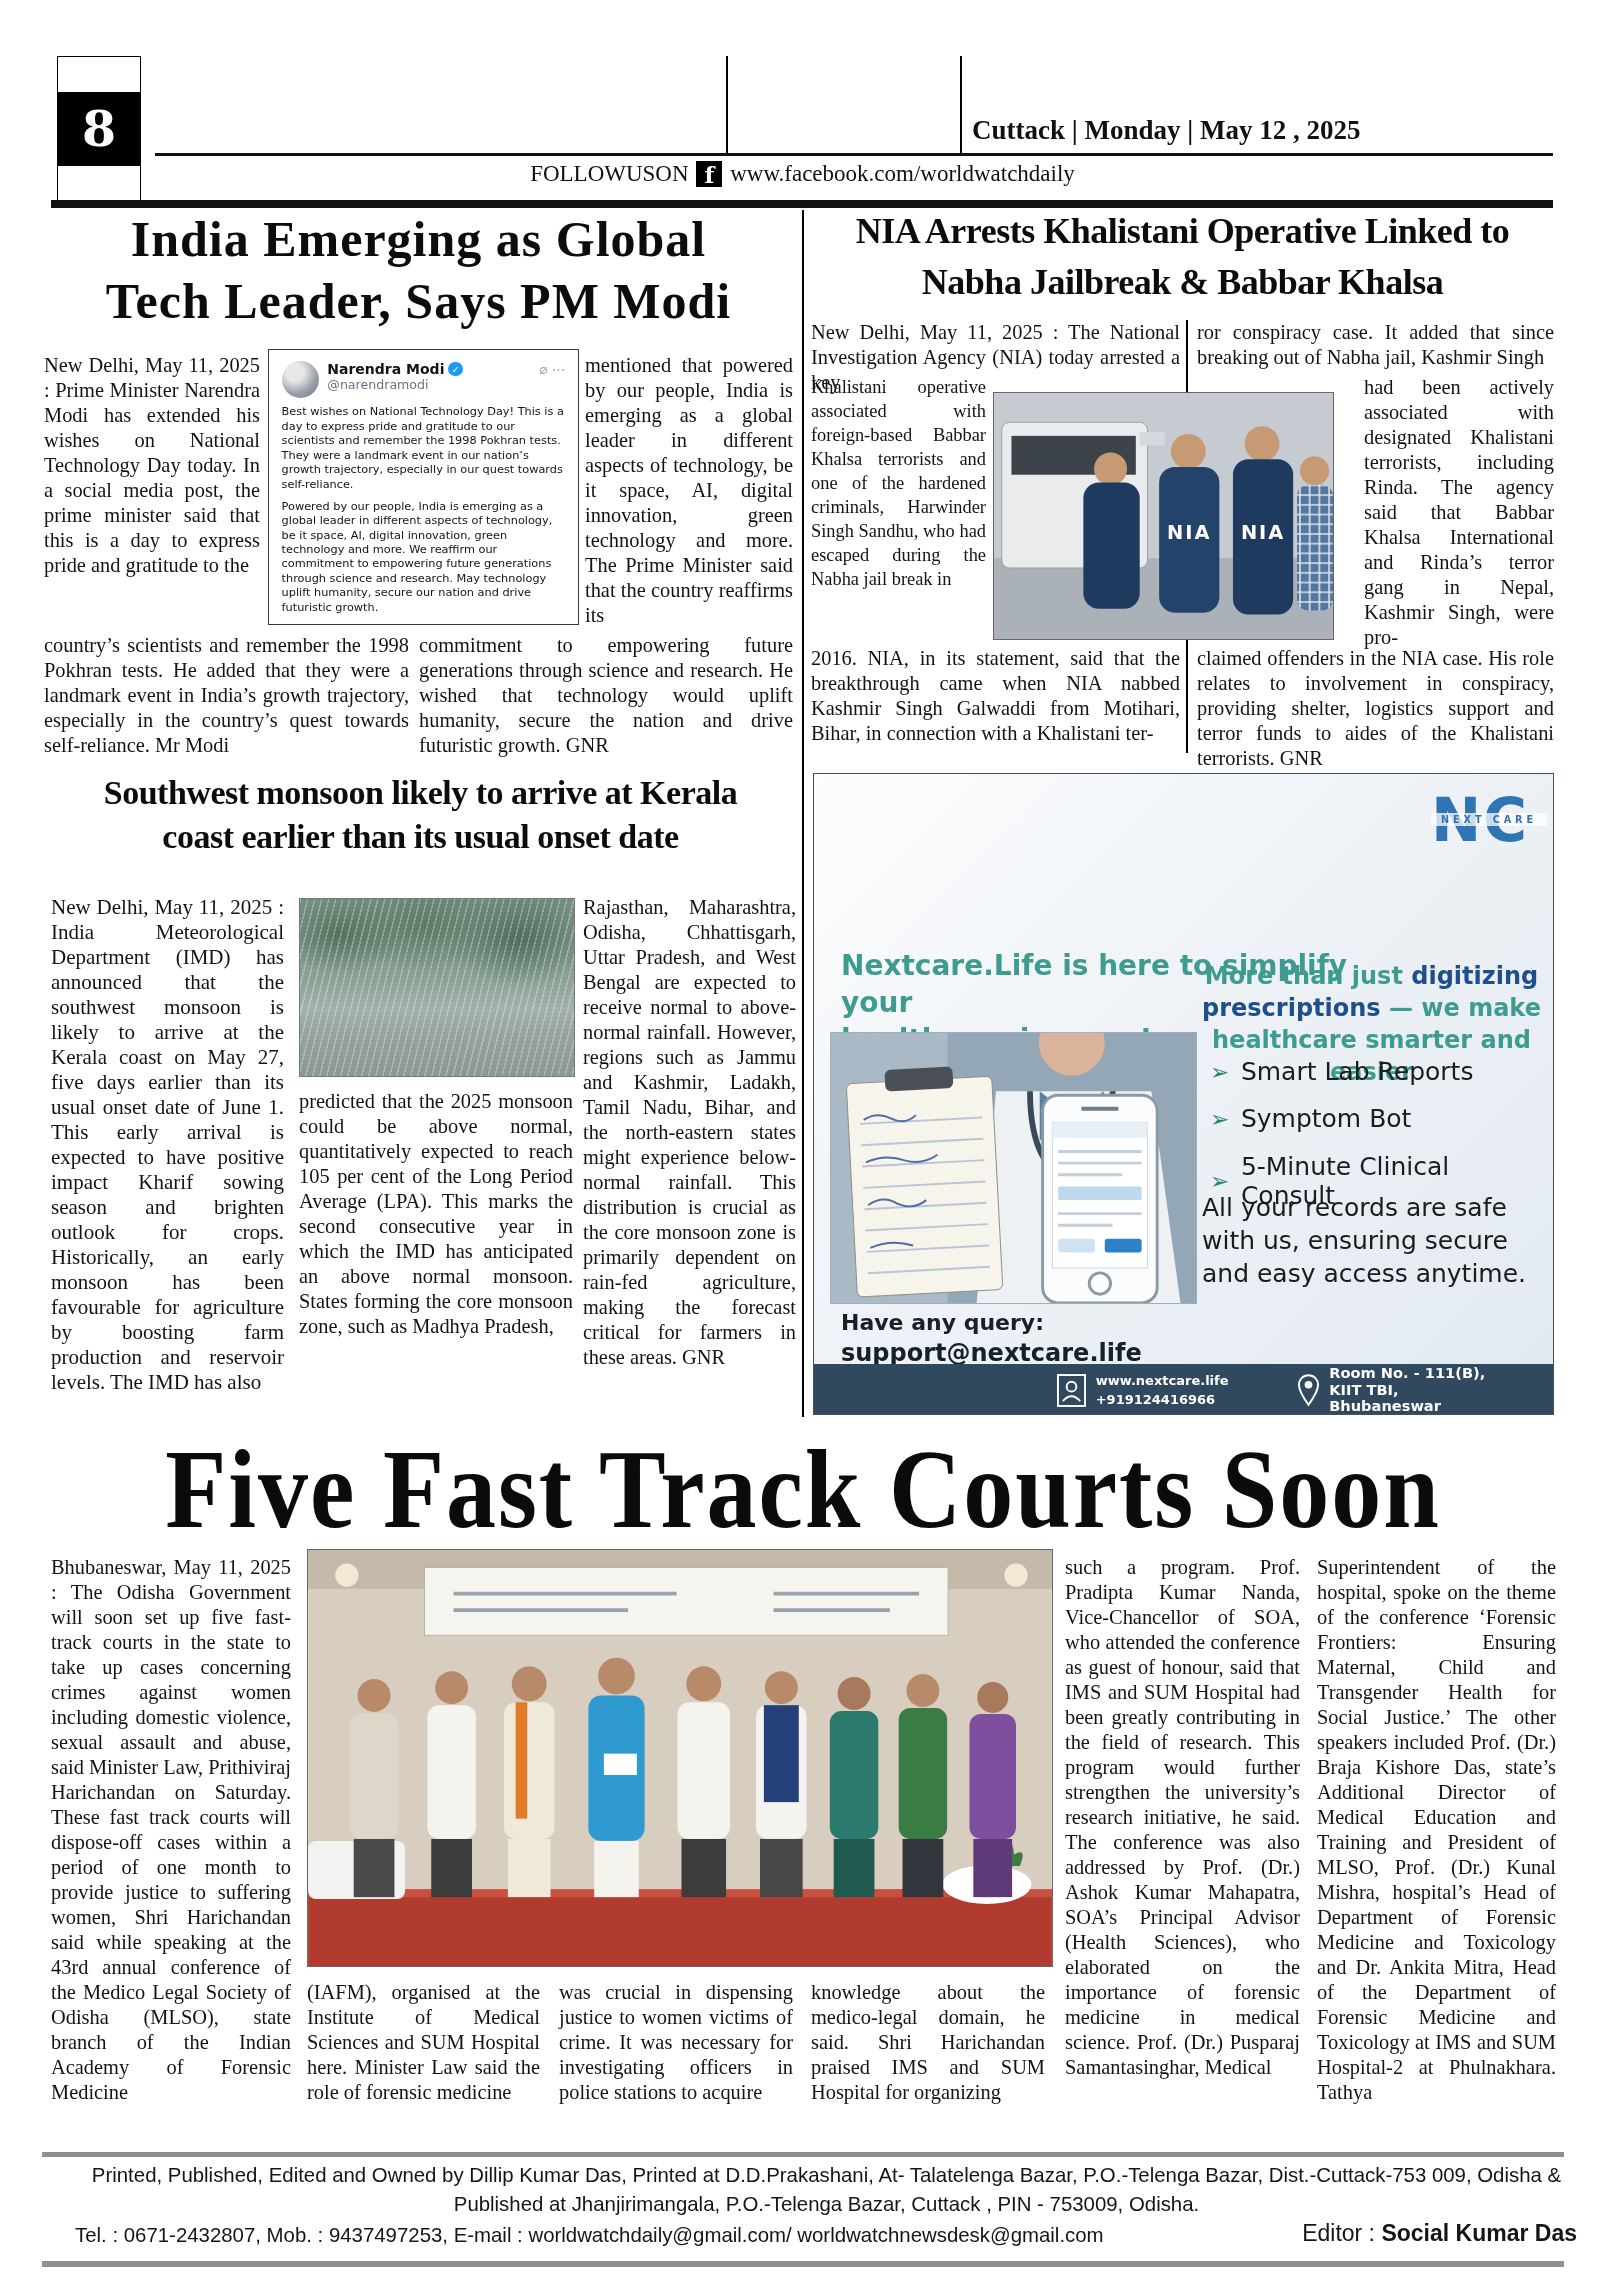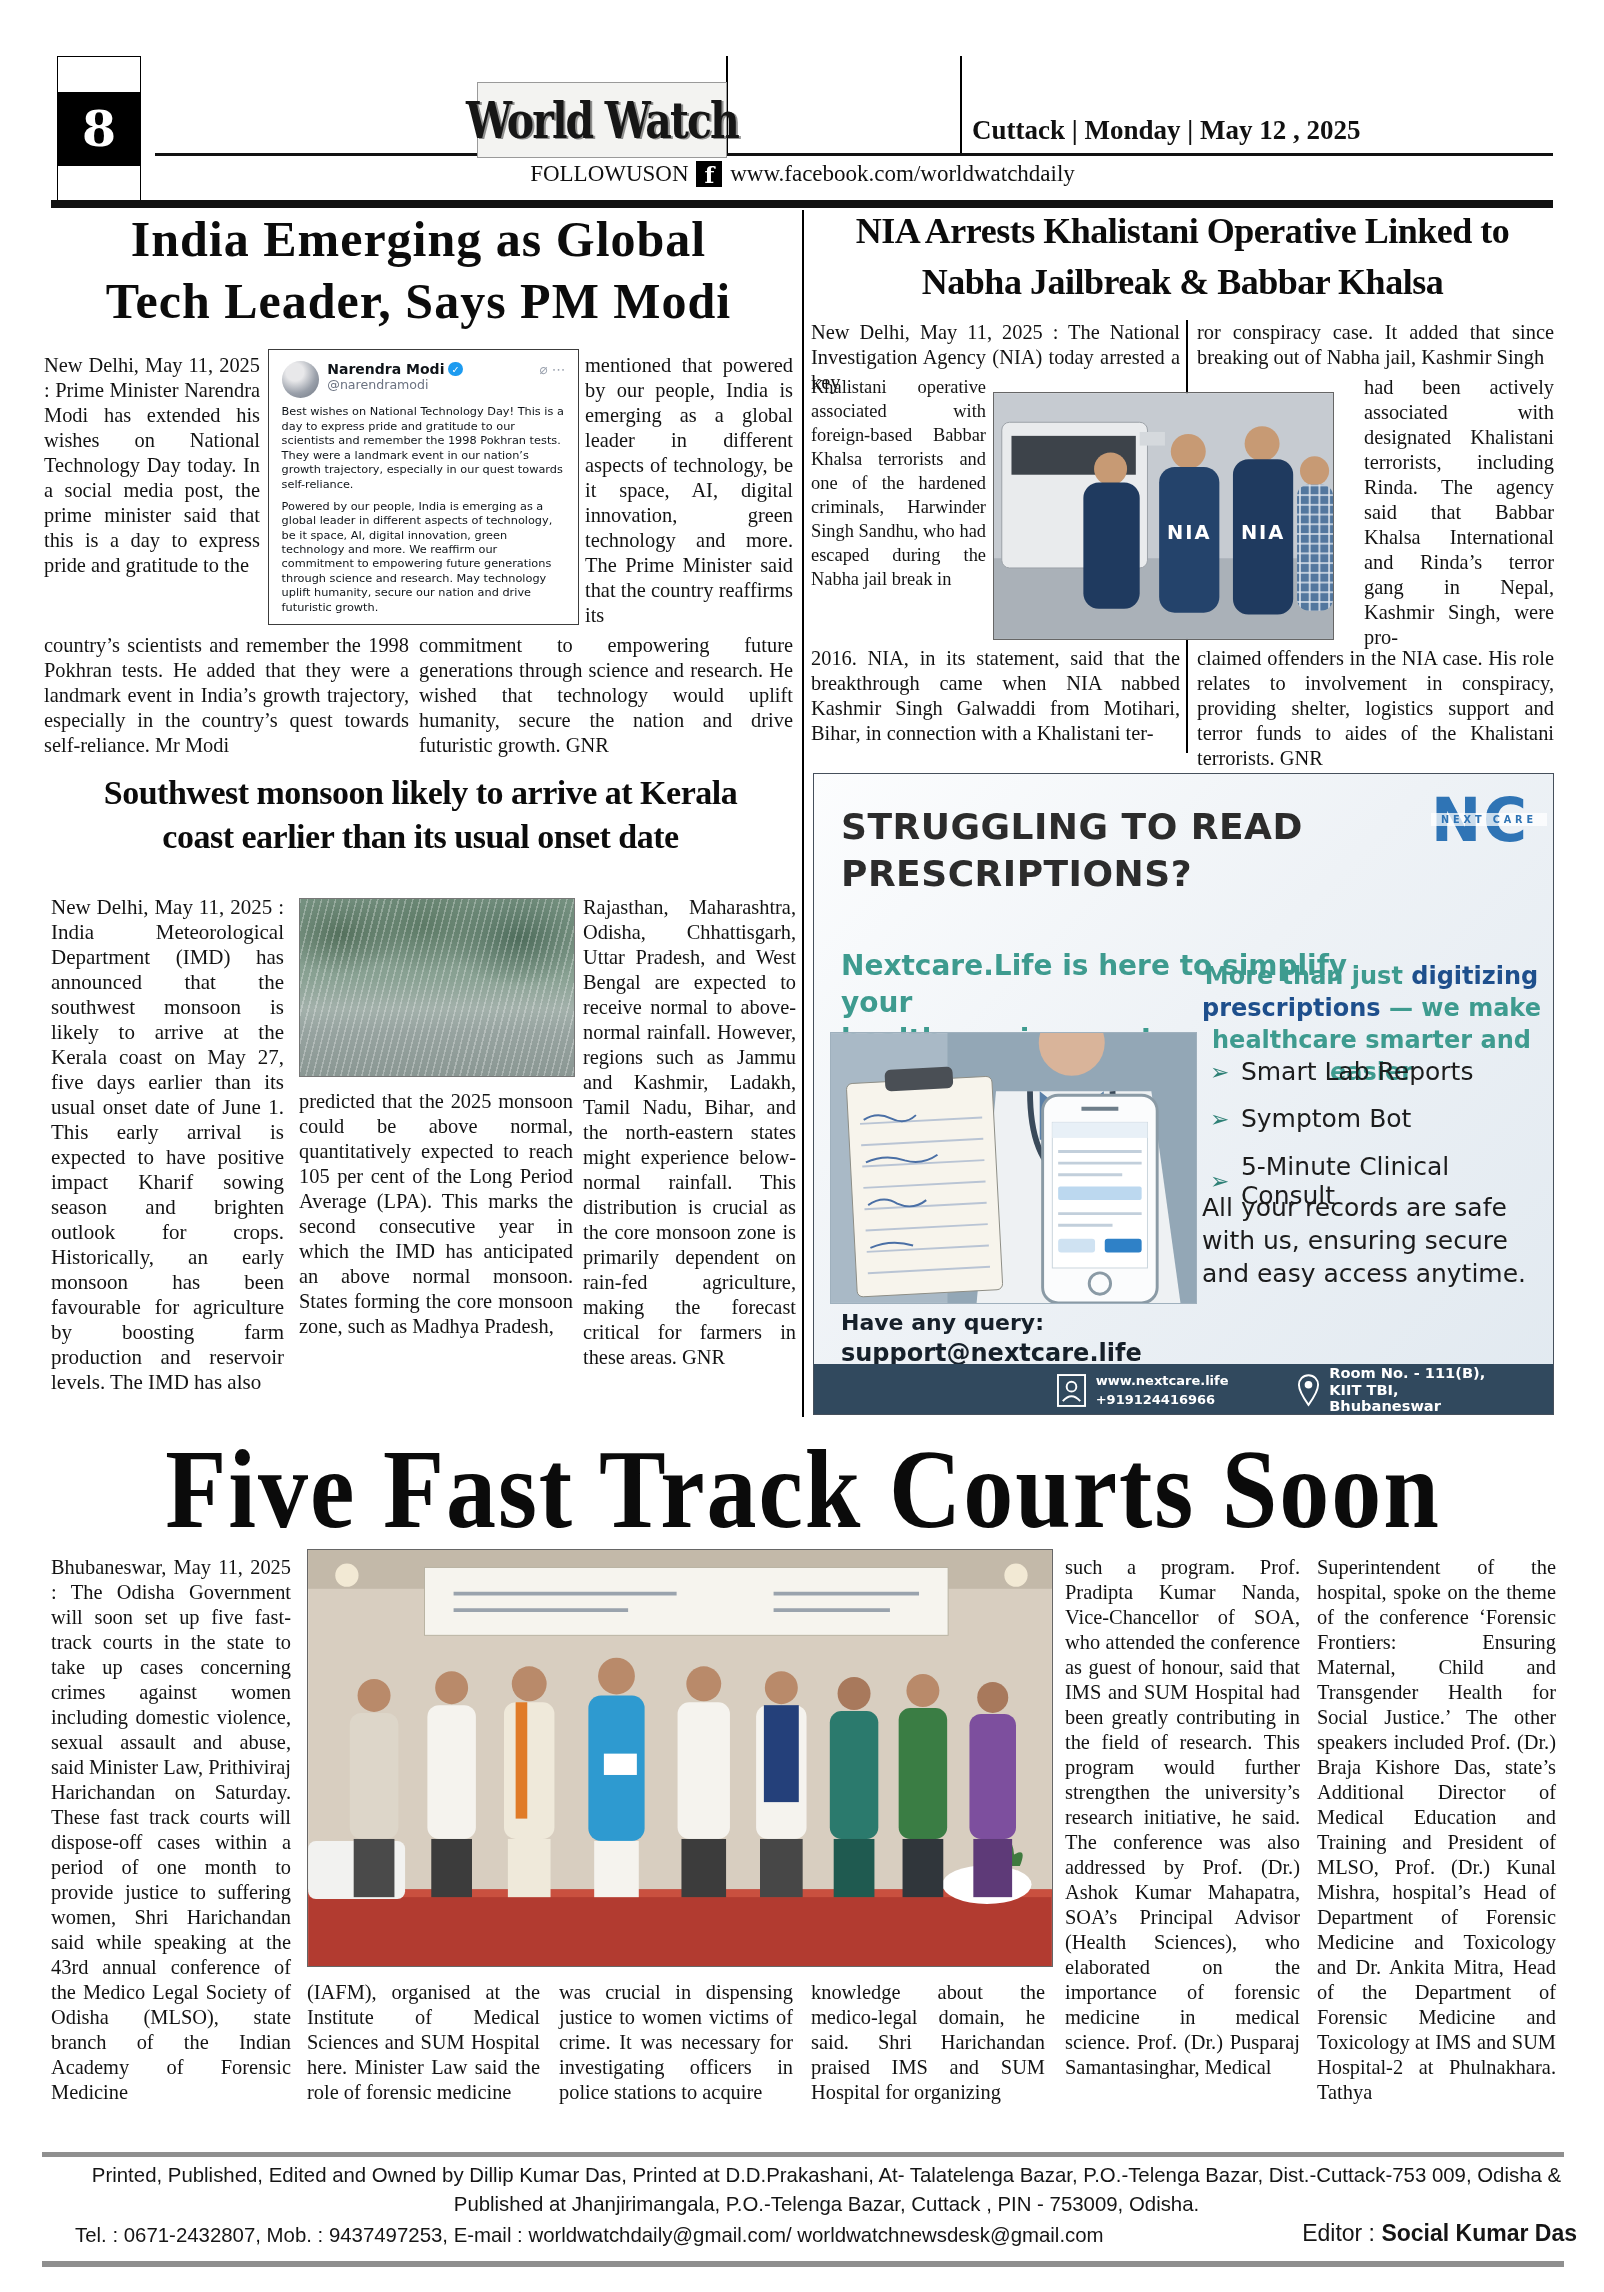--- a/index.html
+++ b/index.html
@@ -70,23 +70,20 @@
 <body>
 
 <div class="page">
 
   <div class="abs numbox" style="left:57px;top:56px;width:82px;height:146px;">
     <div class="numblack">
       <span>8</span>
     </div>
   </div>
 
-  <div class="abs masthead" style="left:477px;top:82px;width:248px;height:74px;">
-    <span>World Watch</span>
-  </div>
 
   <div class="abs vbar" style="left:726px;top:56px;width:1.9px;height:97px;"></div>
   <div class="abs vbar" style="left:960px;top:56px;width:1.9px;height:97px;"></div>
 
   <div class="abs dateline" style="left:972px;top:115px;width:582px;">Cuttack | Monday | May 12 , 2025</div>
 
   <div class="abs rule" style="left:155px;top:153px;width:1398px;height:2.9px;"></div>
 
   <div class="abs followrow">
     <span>FOLLOWUSON</span>
@@ -176,24 +173,20 @@
     <span>Southwest monsoon likely to arrive at Kerala</span>
     <span>coast earlier than its usual onset date</span>
   </div>
 
   <div class="abs bt" style="left:51px;top:895px;width:233px;height:522px;font-size:21px;line-height:25px;">New Delhi, May 11, 2025 :  India Meteorological Department (IMD) has announced that the southwest monsoon is likely to arrive at the Kerala coast on May 27, five days earlier than its usual onset date of June 1. This early arrival is expected to have positive impact Kharif sowing season and brighten outlook for crops. Historically, an early monsoon has been favourable for agriculture by boosting farm production and reservoir levels. The IMD has also</div>
   <div class="abs rainphoto" style="left:299px;top:898px;width:274px;height:177px;"></div>
   <div class="abs bt" style="left:299px;top:1089px;width:274px;height:328px;">predicted that the 2025 monsoon could be above normal, quantitatively expected to reach 105 per cent of the Long Period Average (LPA). This marks the second consecutive year in which the IMD has anticipated an above normal monsoon. States forming the core monsoon zone, such as Madhya Pradesh,</div>
   <div class="abs bt" style="left:583px;top:895px;width:213px;height:522px;">Rajasthan, Maharashtra, Odisha, Chhattisgarh, Uttar Pradesh, and West Bengal are expected to receive normal to above-normal rainfall. However, regions such as Jammu and Kashmir, Ladakh, Tamil Nadu, Bihar, and the north-eastern states might experience below-normal rainfall. This distribution is crucial as the core monsoon zone is primarily dependent on rain-fed agriculture, making the forecast critical for farmers in these areas. GNR</div>
 
   <div class="abs ad" style="left:813px;top:773px;width:741px;height:642px;">
-    <div class="abs ad-h" style="left:27px;top:29px;width:563px;">
-      <span style="display:block;">STRUGGLING TO READ</span>
-      <span style="display:block;">PRESCRIPTIONS?</span>
-    </div>
 
     <div class="abs" style="left:617px;top:13.6px;width:116px;height:83px;">
       <div class="nc-big" style="text-align:left;">NC</div>
       <div class="nc-small">NEXT CARE</div>
     </div>
 
     <div class="abs ad-tag" style="left:27px;top:173px;width:582px;">
       <span style="display:block;">Nextcare.Life is here to simplify your</span>
       <span style="display:block;">healthcare journey!</span>
     </div>

